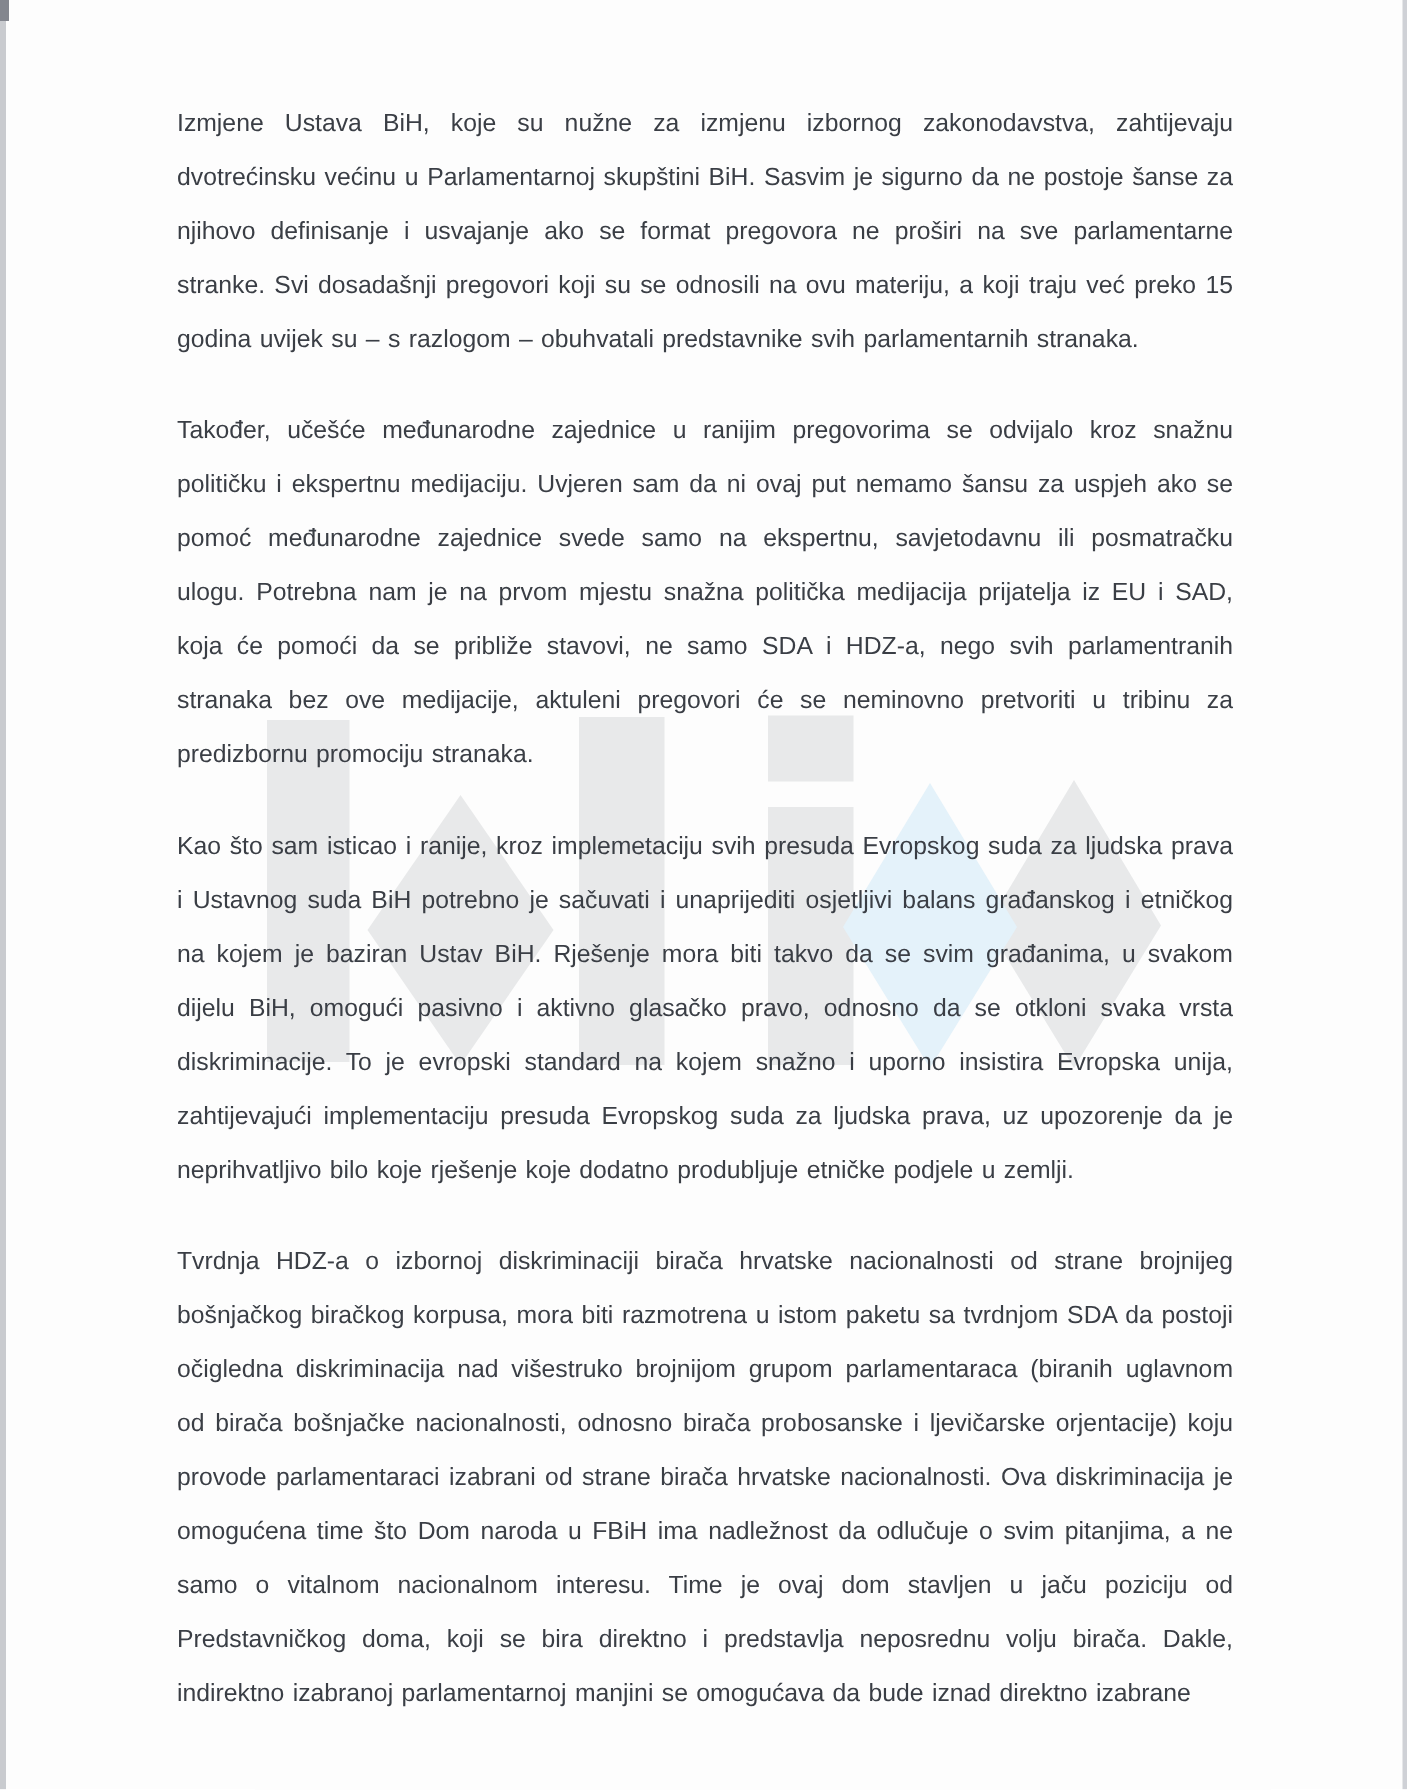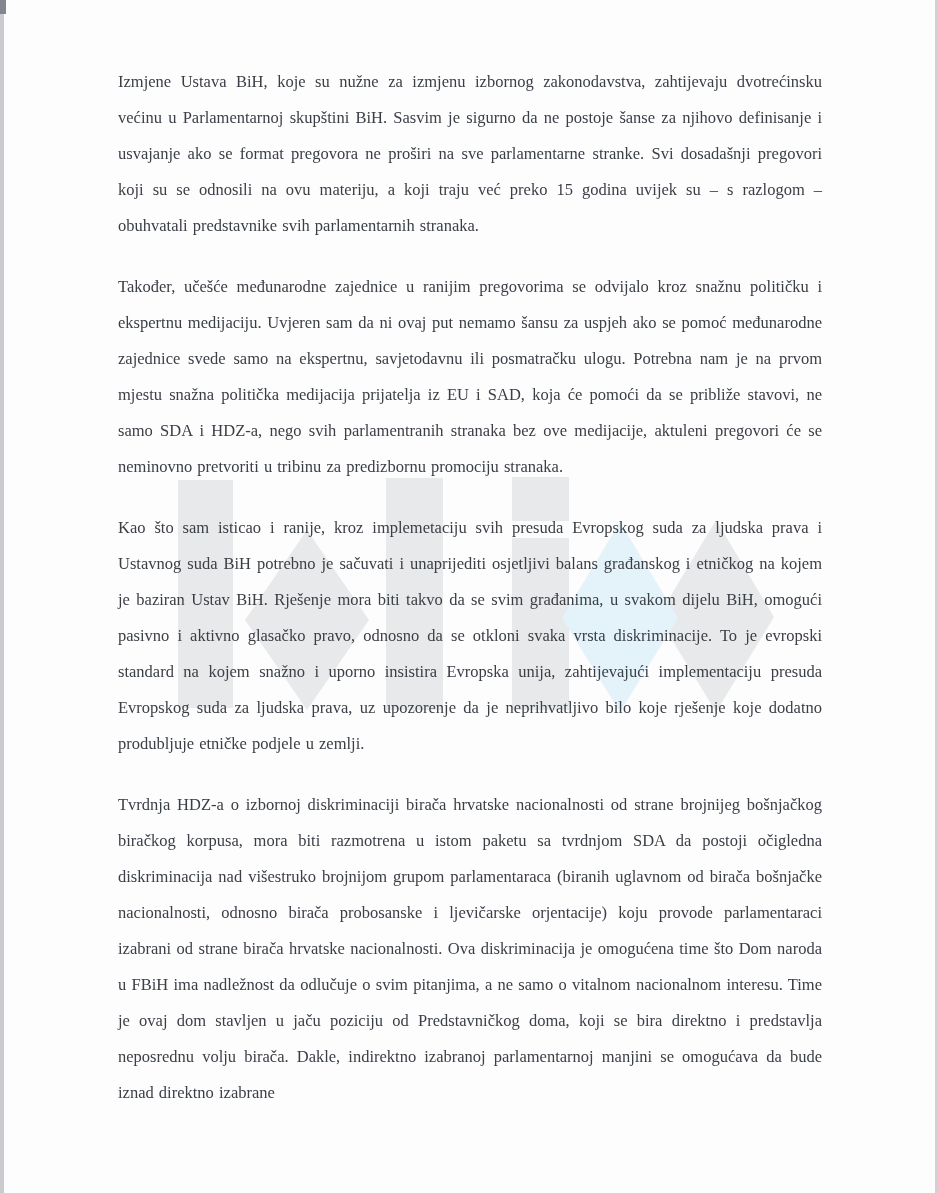--- a/index.html
+++ b/index.html
@@ -6,21 +6,21 @@
     margin: 0;
     padding: 0;
     background: #ffffff;
   }
   .page {
     position: relative;
     width: 938px;
     height: 1193px;
     background: #fdfdfd;
     overflow: hidden;
-    font-family: Liberation Serif, serif;
+    font-family: Liberation Sans, sans-serif;
   }
   
   .edge-left {
     position: absolute;
     left: 0; top: 0;
     width: 4px; height: 1193px;
     background: #b7b9bf;
     opacity: .75;
   }
   .edge-right {

